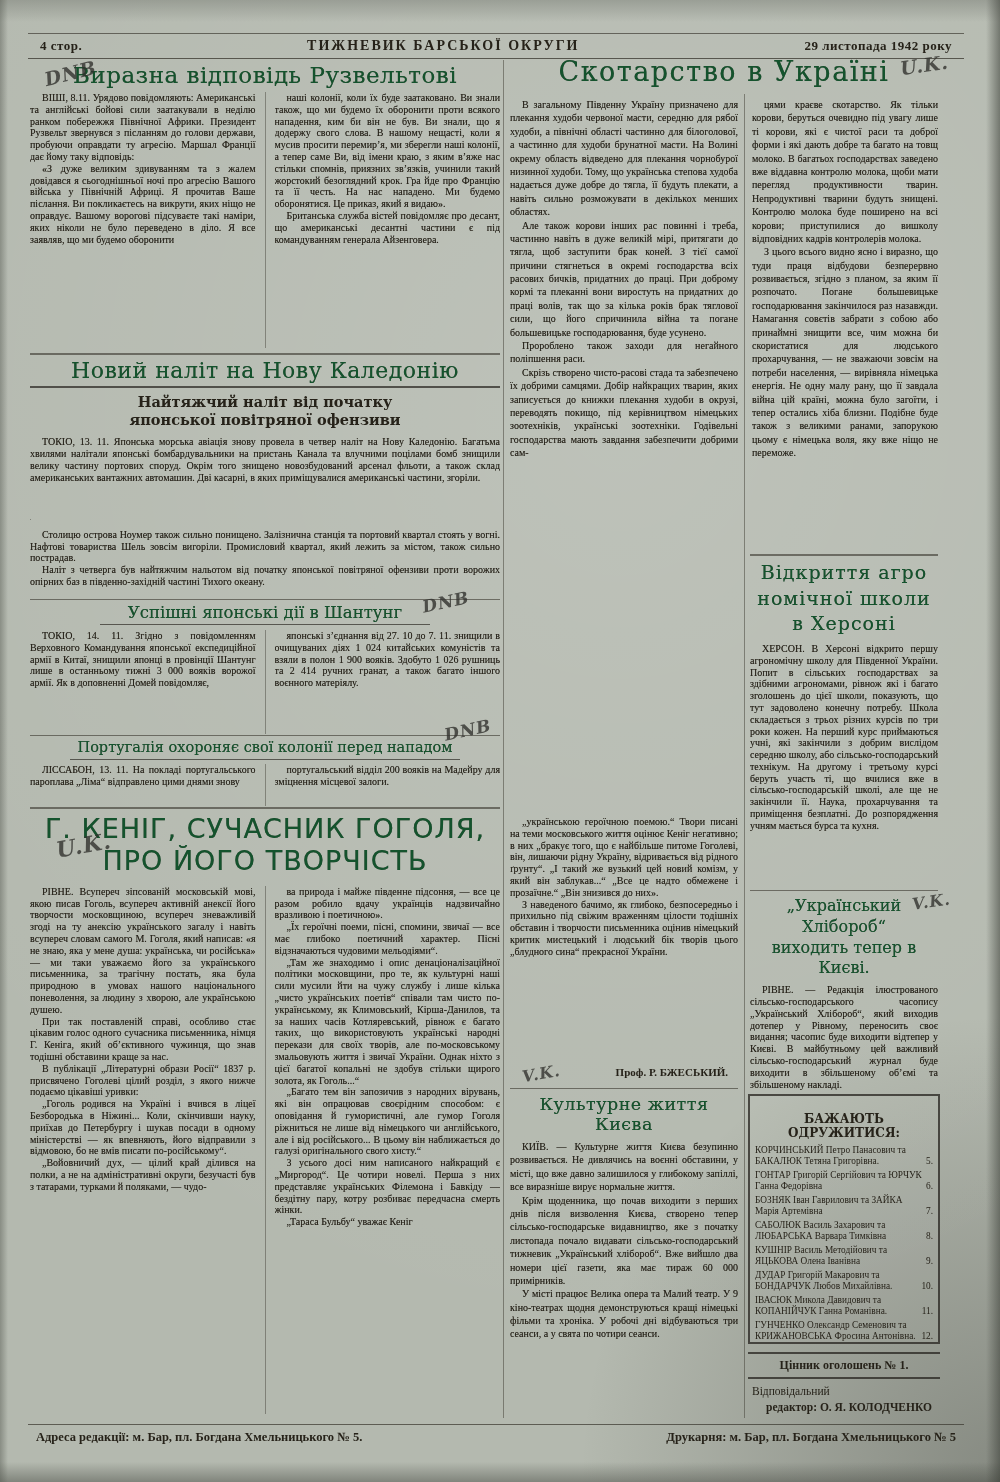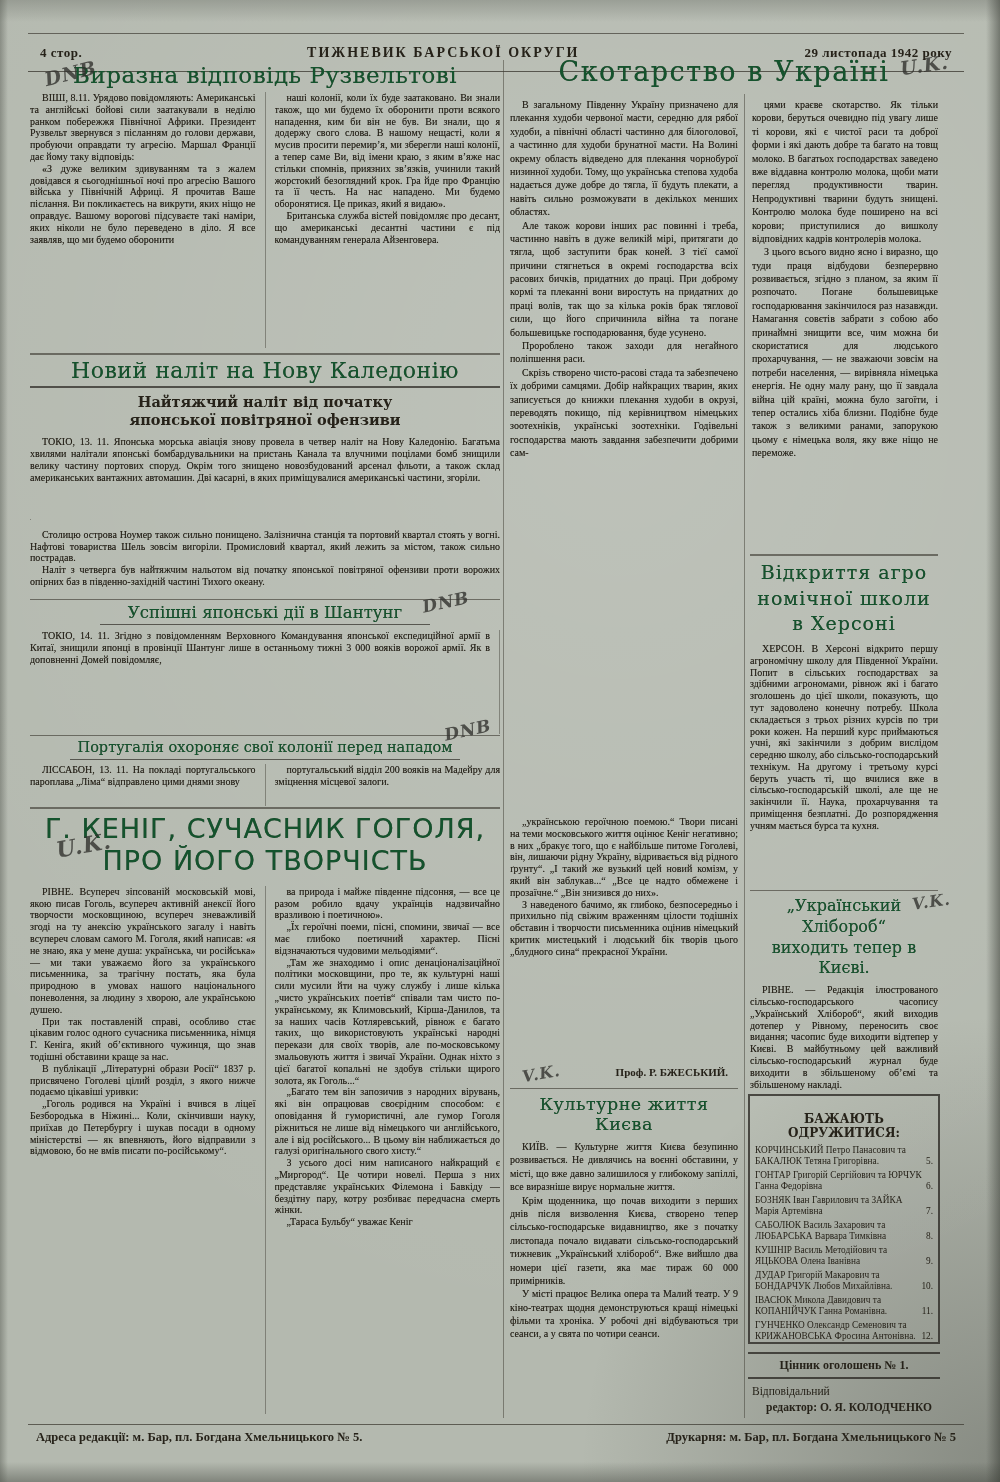--- a/index.html
+++ b/index.html
@@ -20,21 +20,21 @@
       linear-gradient(180deg, rgba(104,108,100,.38) 0, rgba(104,108,100,0) 22px),
       radial-gradient(120% 90% at 62% 28%, rgba(255,255,255,.13), rgba(255,255,255,0) 70%),
       radial-gradient(60% 45% at 100% 100%, rgba(48,50,44,.35), rgba(48,50,44,0) 70%),
       #b4b9af;
   }
   .block{ position:absolute; }
   .hrule{ position:absolute; height:2px; background:rgba(55,52,44,.6); }
   .vrule{ position:absolute; width:1px; background:rgba(62,59,50,.5); }
 
   .header{
-    position:absolute; left:28px; top:33px; width:936px; height:39px;
+    position:absolute; left:28px; top:33px; width:936px; height:26px;
     display:flex; align-items:center; justify-content:space-between;
     border-top:1px solid rgba(55,52,44,.65);
     border-bottom:1px solid rgba(55,52,44,.75);
     font-size:13px; font-weight:bold; padding:0 12px;
     letter-spacing:.5px;
   }
   .header .masthead{ font-size:14px; letter-spacing:2px; }
 
   .h1{
     font-family:"DejaVu Serif", serif; font-weight:normal; text-align:center;
@@ -135,20 +135,23 @@
 
 <div class="hrule" style="left:30px; top:599px; width:470px; height:1px;"></div>
 
 <div class="block" style="left:30px; top:603px; width:470px;">
   <div class="h1 h-shantung" style="width:330px; margin:0 auto;">Успішні японські дії в Шантунг</div>
   <div class="cols art-body" style="height:104px; margin-top:5px;">
     <div class="col">
       <p>ТОКІО, 14. 11. Згідно з повідомленням Верховного Командування японської експедиційної армії в Китаї, знищили японці в провінції Шантунг лише в останньому тижні 3 000 вояків ворожої армії. Як в доповненні Домей повідомляє,</p>
     </div>
     <div class="colrule"></div>
+    <div class="col">
+      <p>японські з’єднання від 27. 10 до 7. 11. знищили в очищуваних діях 1 024 китайських комуністів та взяли в полон 1 900 вояків. Здобуто 1 026 рушниць та 2 414 ручних гранат, а також багато іншого воєнного матеріялу.</p>
+    </div>
   </div>
 </div>
 
 <div class="hrule" style="left:30px; top:735px; width:470px; height:1px;"></div>
 
 <div class="block" style="left:30px; top:739px; width:470px;">
   <div class="h1 h-portugal" style="width:390px; margin:0 auto;">Португалія охороняє свої колонії перед нападом</div>
   <div class="cols art-body" style="height:42px; margin-top:4px;">
     <div class="col">
       <p>ЛІССАБОН, 13. 11. На покладі португальського пароплава „Ліма“ відправлено цими днями знову</p>
@@ -164,20 +167,21 @@
 
 <div class="block" style="left:30px; top:813px; width:470px;">
   <div class="h1 h-kenig">Г. КЕНІГ, СУЧАСНИК ГОГОЛЯ,</div>
   <div class="h1 h-kenig">ПРО ЙОГО ТВОРЧІСТЬ</div>
   <div class="cols art-body" style="height:528px; margin-top:8px;">
     <div class="col">
       <p>РІВНЕ. Всупереч зіпсованій московській мові, якою писав Гоголь, всупереч активній анексії його творчости московщиною, всупереч зневажливій згоді на ту анексію українського загалу і навіть всупереч словам самого М. Гоголя, який написав: «я не знаю, яка у мене душа: українська, чи російська» — ми таки уважаємо його за українського письменника, за трагічну постать, яка була природною в умовах нашого національного поневолення, за людину з хворою, але українською душею.</p>
       <p>При так поставленій справі, особливо стає цікавим голос одного сучасника письменника, німця Г. Кеніга, який об’єктивного чужинця, що знав тодішні обставини краще за нас.</p>
       <p>В публікації „Літературні образи Росії“ 1837 р. присвячено Гоголеві цілий розділ, з якого нижче подаємо цікавіші уривки:</p>
       <p>„Гоголь родився на Україні і вчився в ліцеї Безбородька в Ніжині... Коли, скінчивши науку, приїхав до Петербургу і шукав посади в одному міністерстві — як впевняють, його відправили з відмовою, бо не вмів писати по-російському“.</p>
+      <p>„Войовничий дух, — цілий край ділився на полки, а не на адміністративні округи, безучасті був з татарами, турками й поляками, — чудо-</p>
     </div>
     <div class="colrule"></div>
     <div class="col">
       <p>ва природа і майже південне підсоння, — все це разом робило вдачу українців надзвичайно вразливою і поетичною».</p>
       <p>„Їх героїчні поеми, пісні, спомини, звичаї — все має глибоко поетичний характер. Пісні відзначаються чудовими мельодіями“.</p>
       <p>„Там же знаходимо і опис денаціоналізаційної політики московщини, про те, як культурні наші сили мусили йти на чужу службу і лише кілька „чисто українських поетів“ співали там чисто по-українському, як Климовський, Кірша-Данилов, та за наших часів Котляревський, рівнож є багато таких, що використовують українські народні перекази для своїх творів, але по-московському змальовують життя і звичаї України. Однак ніхто з цієї багатої копальні не здобув стільки щирого золота, як Гоголь...“</p>
       <p>„Багато тем він запозичив з народних вірувань, які він опрацював своєрідним способом: є оповідання й гумористичні, але гумор Гоголя ріжниться не лише від німецького чи англійського, але і від російського... В цьому він наближається до галузі оригінального свого хисту.“</p>
       <p>З усього досі ним написаного найкращий є „Миргород“. Це чотири новелі. Перша з них представляє українських Філемона і Бавкіду — бездітну пару, котру розбиває передчасна смерть жінки.</p>
       <p>„Тараса Бульбу“ уважає Кеніг</p>
     </div>

